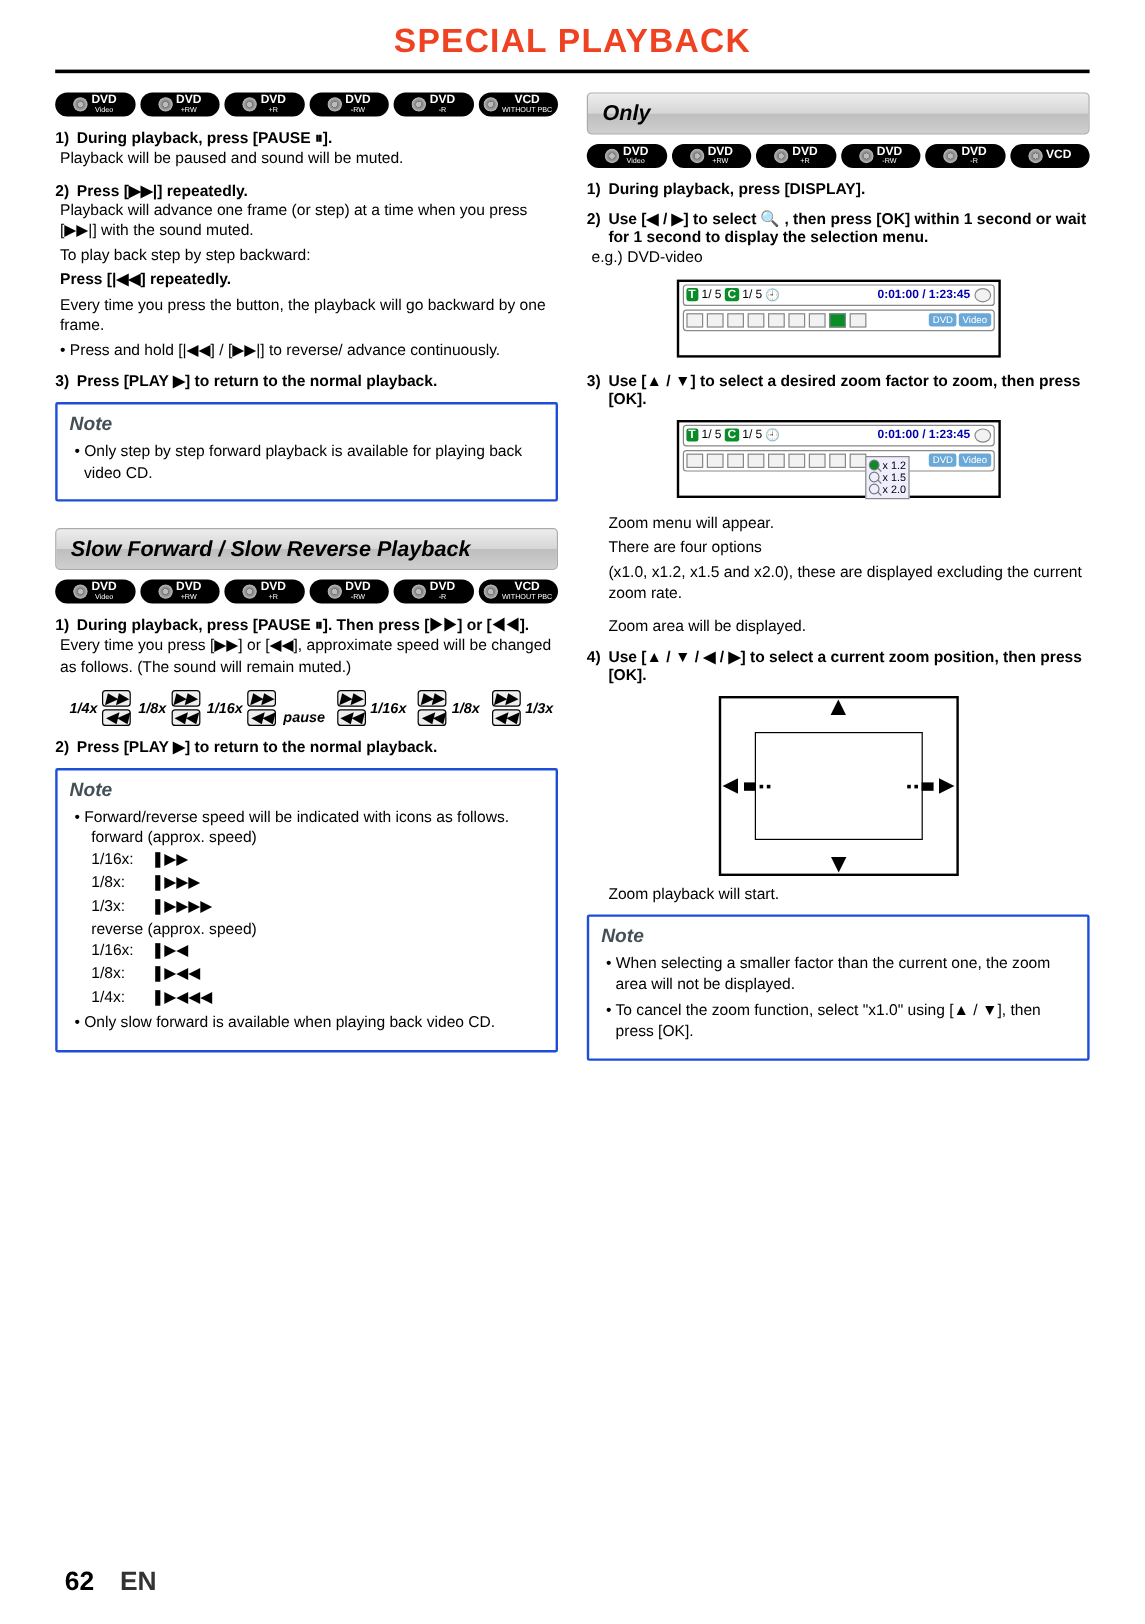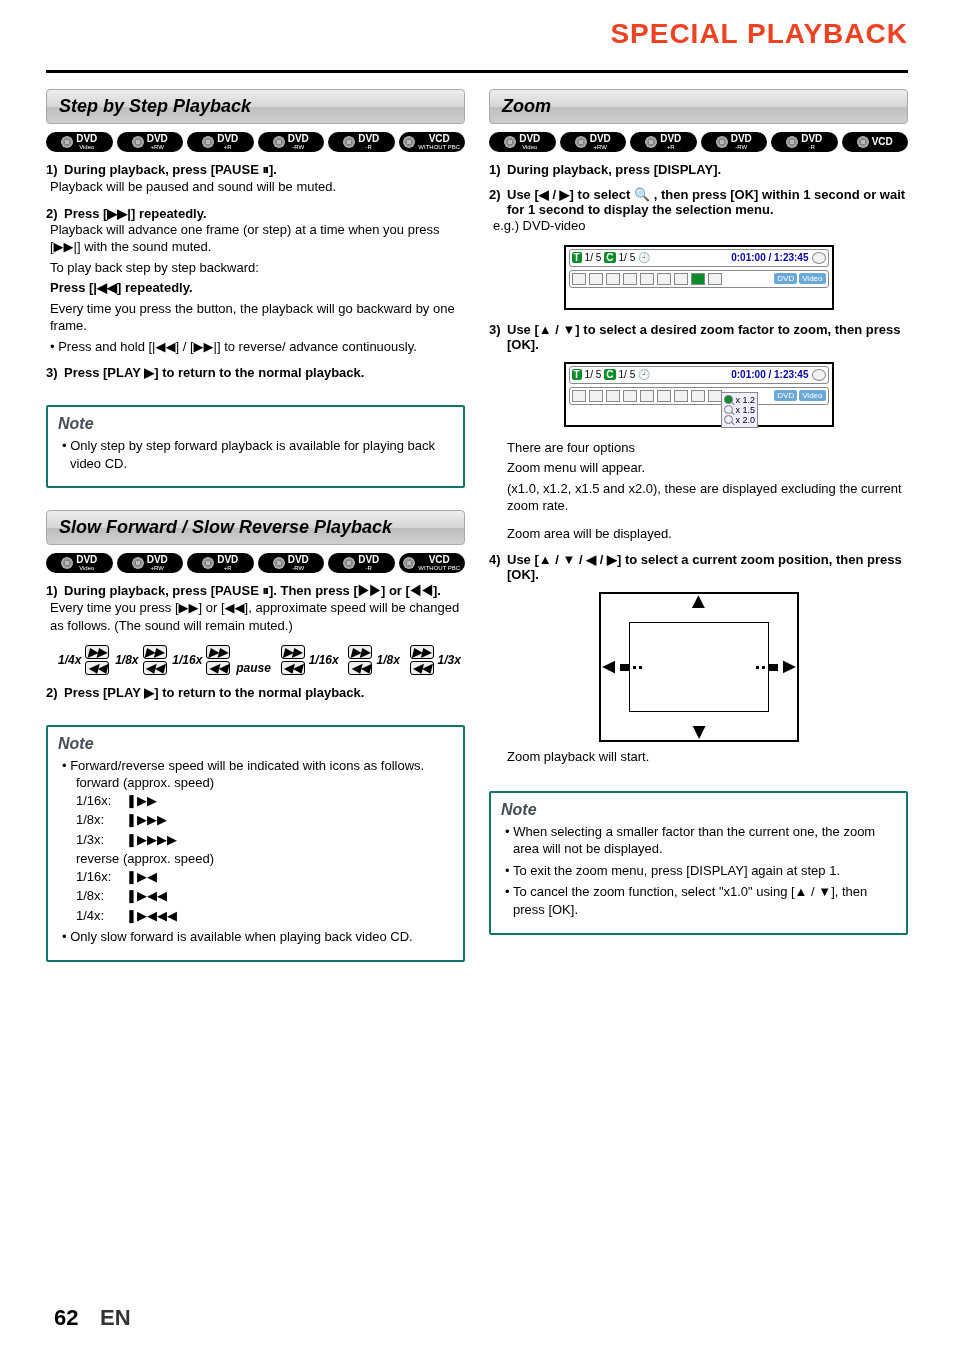--- a/index.html
+++ b/index.html
@@ -6,26 +6,26 @@
   body {
     font-family: "Segoe UI", Arial, Helvetica, sans-serif;
     background: #fff;
     color: #000;
     width: 954px;
     height: 1353px;
     position: relative;
     padding: 18px 46px 0 46px;
   }
   .page-title {
-    text-align: right;
+    text-align: center;
     color: #ef4223;
     font-weight: 800;
     font-size: 28px;
     letter-spacing: 1px;
-    margin-bottom: 20px;
+    margin-bottom: 8px;
   }
   .divider-top {
     border-bottom: 3px solid #000;
     margin-bottom: 16px;
   }
   .cols {
     display: flex;
     gap: 24px;
   }
   .col {
@@ -74,24 +74,24 @@
   .disc-label .main { font-size:10px; }
   .disc-label .sub { font-size:6px; font-weight:400; }
 
   .step { margin-bottom: 10px; font-size: 13px; }
   .step-line { font-weight:700; display:flex; }
   .step-num { flex:0 0 18px; }
   .step-body { margin-left: 4px; font-size:13px; line-height:1.35; }
   .step-body p { margin-bottom:3px; }
 
   .note-box {
-    border: 2px solid #0f766e;
+    border: 2px solid #1d4ed8;
     border-radius: 2px;
     padding: 8px 10px 10px 10px;
-    margin-top: 25px;
+    margin-top: 8px;
     font-size: 13px;
   }
   .note-title {
     font-weight:700; font-style:italic; color:#445055;
     font-size:16px; margin-bottom:4px;
   }
   .note-box ul { list-style:none; }
   .note-box li::before {
     content: "• "; color:#000;
   }
@@ -179,21 +179,20 @@
 </head>
 <body>
 
 <h1 class="page-title">SPECIAL PLAYBACK</h1>
 <div class="divider-top"></div>
 
 <div class="cols">
 
   <div class="col">
 
-    <div class="section-head">Step by Step Playback</div>
 
     <div class="disc-row">
       <div class="disc-badge">
           <span class="disc-icon"></span>
           <span class="disc-label">
             <span class="main">DVD</span>
             <span class="sub">Video</span>
           </span>
         </div>
       <div class="disc-badge">
@@ -421,21 +420,21 @@
               </div>
           </div>
         </li>
         <li>Only slow forward is available when playing back video CD.</li>
       </ul>
     </div>
   </div>
 
   <div class="col">
 
-    <div class="section-head">Zoom</div>
+    <div class="section-head">Only</div>
 
     <div class="disc-row">
       <div class="disc-badge">
           <span class="disc-icon"></span>
           <span class="disc-label">
             <span class="main">DVD</span>
             <span class="sub">Video</span>
           </span>
         </div>
       <div class="disc-badge">
@@ -561,22 +560,22 @@
             <span>x 1.5</span>
           </div>
         <div class="opt">
             <span class="mag"></span>
             <span>x 2.0</span>
           </div>
       </div>
     </div>
 
     <div class="step-body" style="margin-left:18px;font-size:13px">
+      <p>Zoom menu will appear.</p>
       <p>There are four options</p>
-      <p>Zoom menu will appear.</p>
       <p>(x1.0, x1.2, x1.5 and x2.0), these are displayed excluding the current zoom rate.</p>
       <p style="margin-top:10px">Zoom area will be displayed.</p>
     </div>
 
     <div class="step" style="margin-top:10px">
       <div class="step-line">
           <span class="step-num">4)</span>
           <span>Use [▲ / ▼ / ◀ / ▶] to select a current zoom position, then press [OK].</span>
         </div>
     </div>
@@ -600,21 +599,20 @@
     </div>
 
     <div class="step-body" style="margin-left:18px;font-size:13px">
       <p>Zoom playback will start.</p>
     </div>
 
     <div class="note-box">
       <div class="note-title">Note</div>
       <ul>
         <li>When selecting a smaller factor than the current one, the zoom area will not be displayed.</li>
-        <li>To exit the zoom menu, press [DISPLAY] again at step 1.</li>
         <li>To cancel the zoom function, select "x1.0" using [▲ / ▼], then press [OK].</li>
       </ul>
     </div>
   </div>
 </div>
 
 <div class="page-num">62</div>
 <div class="page-lang">EN</div>
 
 </body></html>

